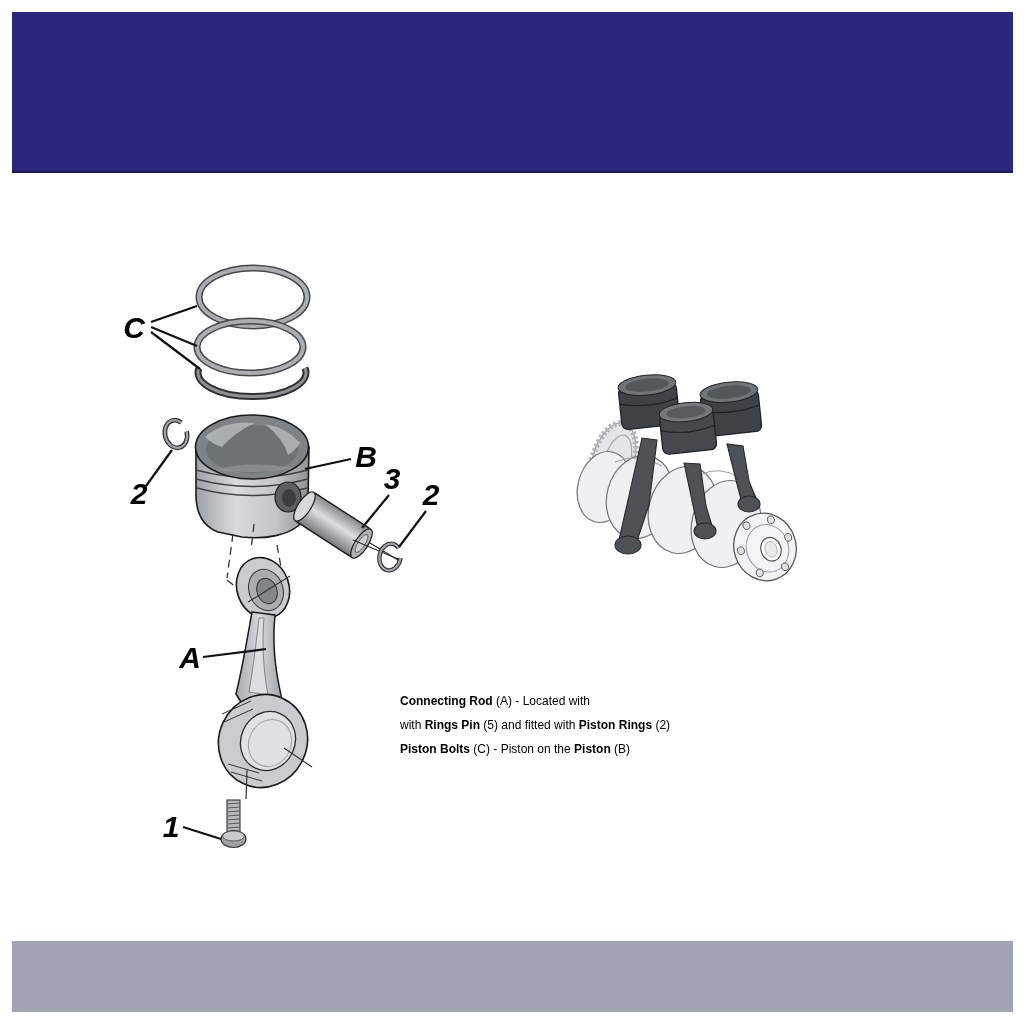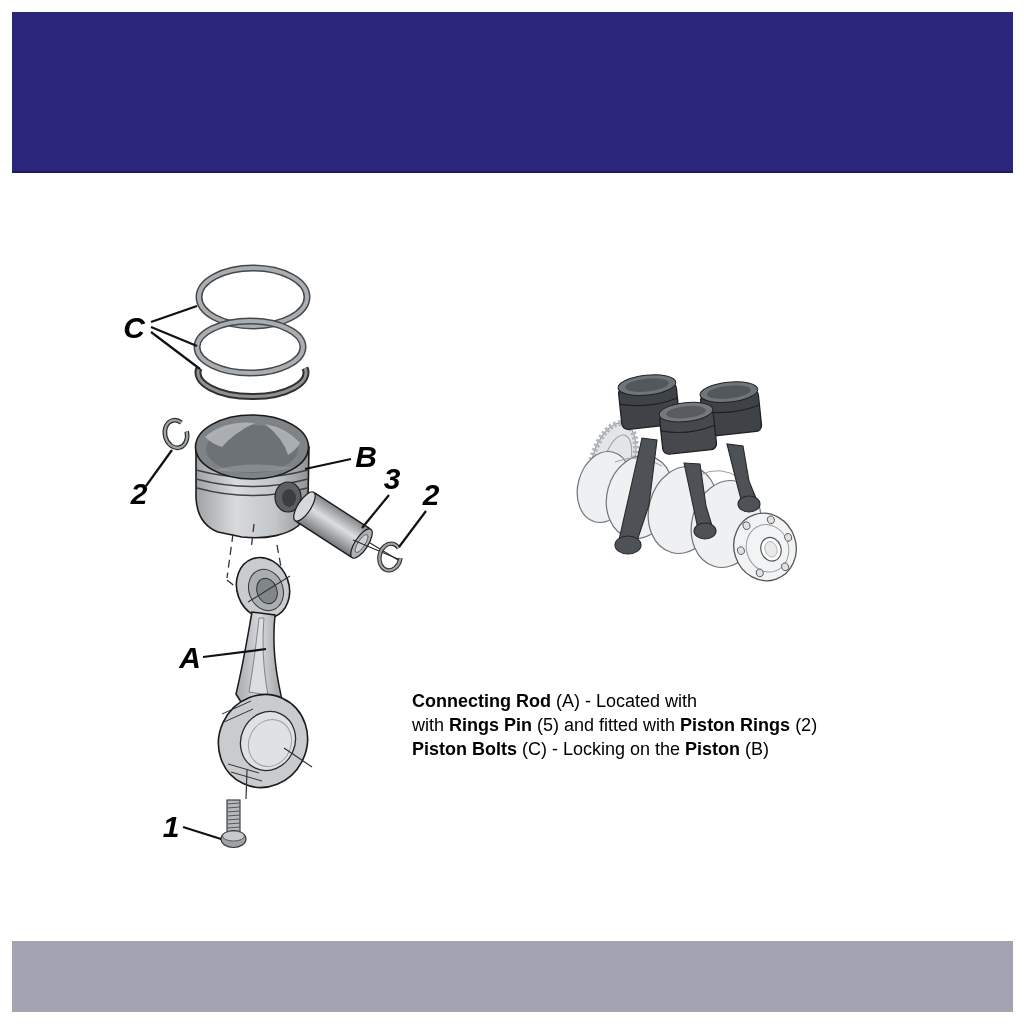--- a/index.html
+++ b/index.html
@@ -25,21 +25,21 @@
   .band-bottom{
     position:absolute;left:12px;top:941px;
     width:1001px;height:71px;
     background:var(--footer-color);
   }
   svg.art{
     position:absolute;left:0;top:0;width:1024px;height:1024px;
   }
   .caption{
     position:absolute;left:400px;top:689px;width:500px;
-    font-size:18px;line-height:24px;color:#000;margin-left:12px;
+    font-size:12px;line-height:24px;color:#000;
   }
   .caption .b{font-weight:bold;}
   .lbl{
     font-family:"Liberation Sans", sans-serif;
     font-weight:bold;font-style:italic;
     font-size:30px;fill:#000;
     text-anchor:middle;
   }
 </style>
 </head>
@@ -236,16 +236,16 @@
           <ellipse cx="0" cy="-19" rx="27" ry="9.5" fill="#75797e" stroke="#222" stroke-width="1"></ellipse>
           <ellipse cx="0" cy="-19" rx="20" ry="6" fill="#585c60"></ellipse>
         </g>
       </g>
     </g>
   </svg>
 
   <div class="caption">
       <div class="caption-line"><span class="b">Connecting Rod</span><span> (A) - Located with</span></div>
       <div class="caption-line"><span>with </span><span class="b">Rings Pin</span><span> (5) and fitted with </span><span class="b">Piston Rings</span><span> (2)</span></div>
-      <div class="caption-line"><span class="b">Piston Bolts</span><span> (C) - Locking on the </span><span class="b">Piston</span><span> (B)</span></div>
+      <div class="caption-line"><span class="b">Piston Bolts</span><span> (C) - Piston on the </span><span class="b">Piston</span><span> (B)</span></div>
     </div>
 
 </div>
 
 </body></html>

